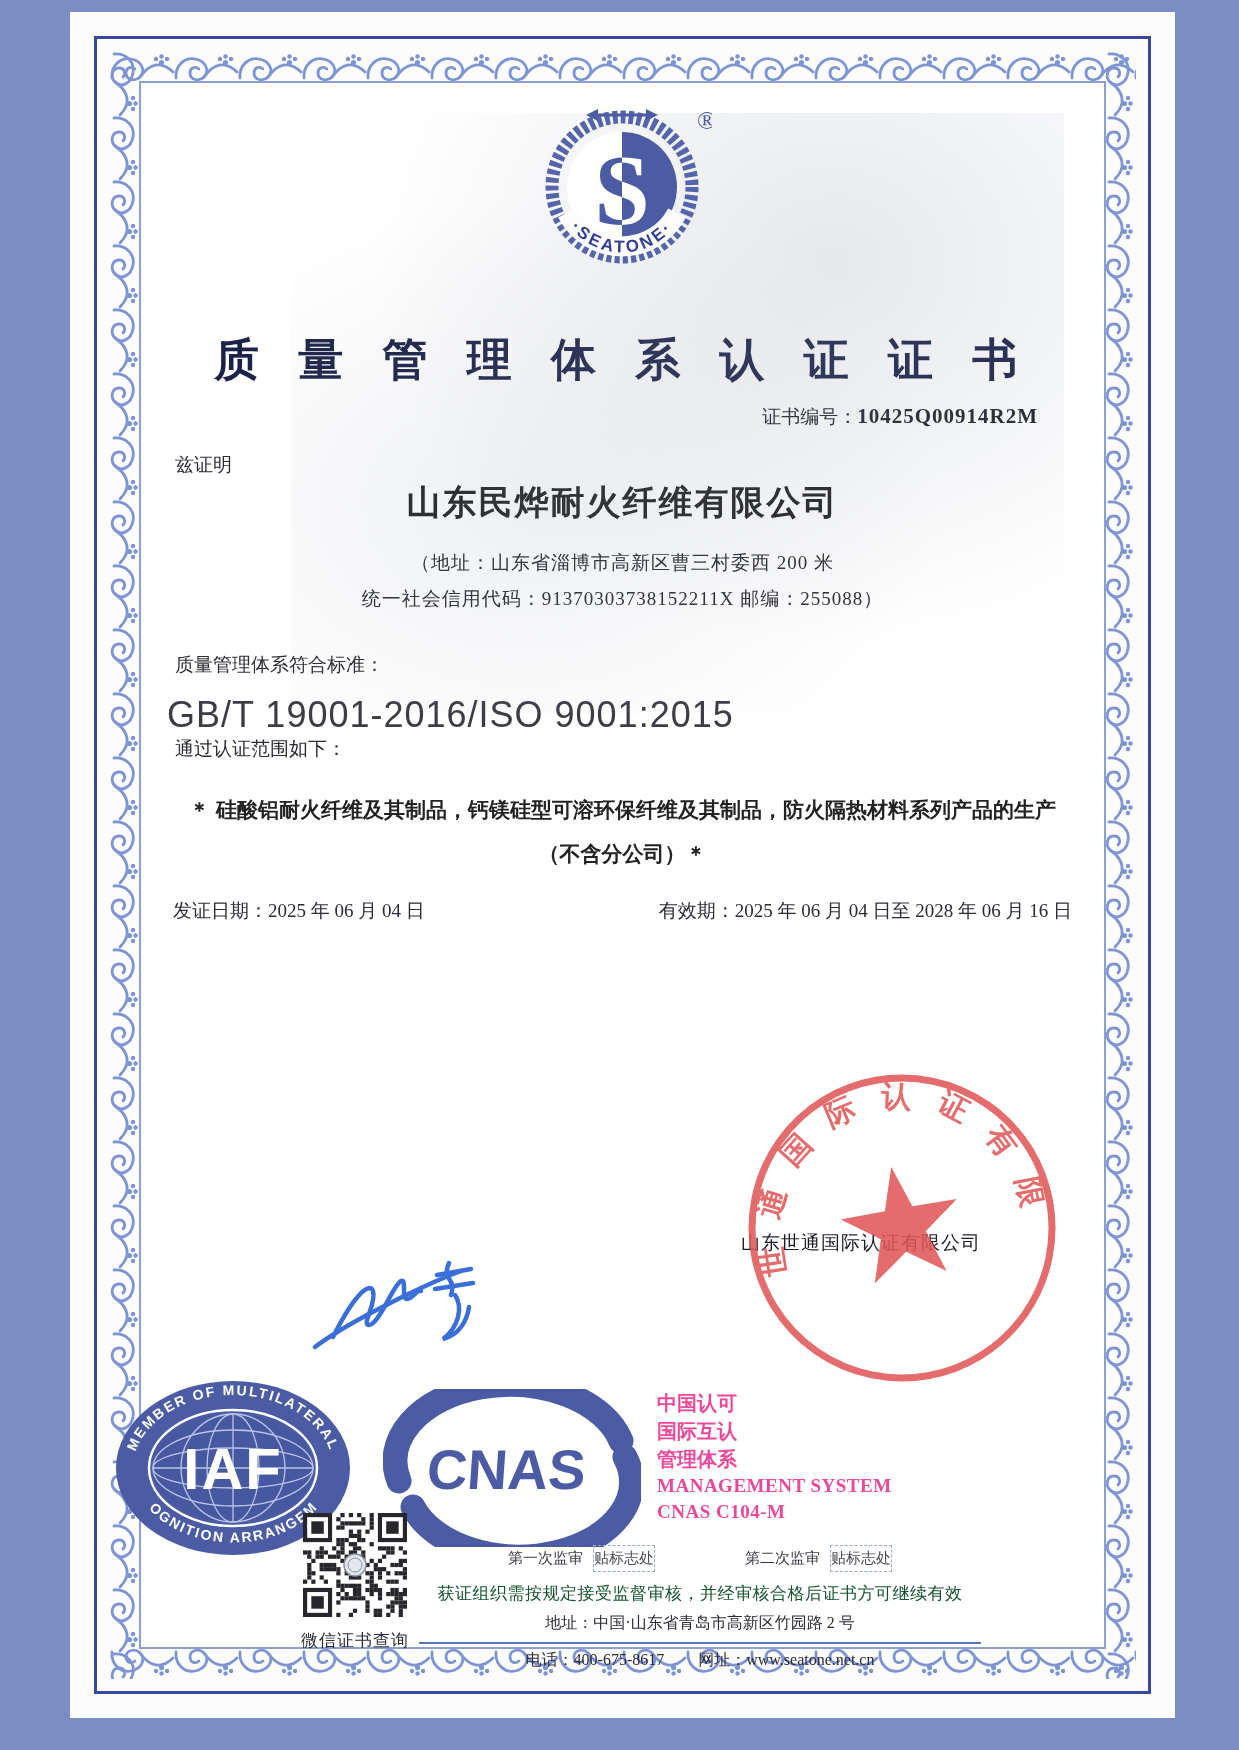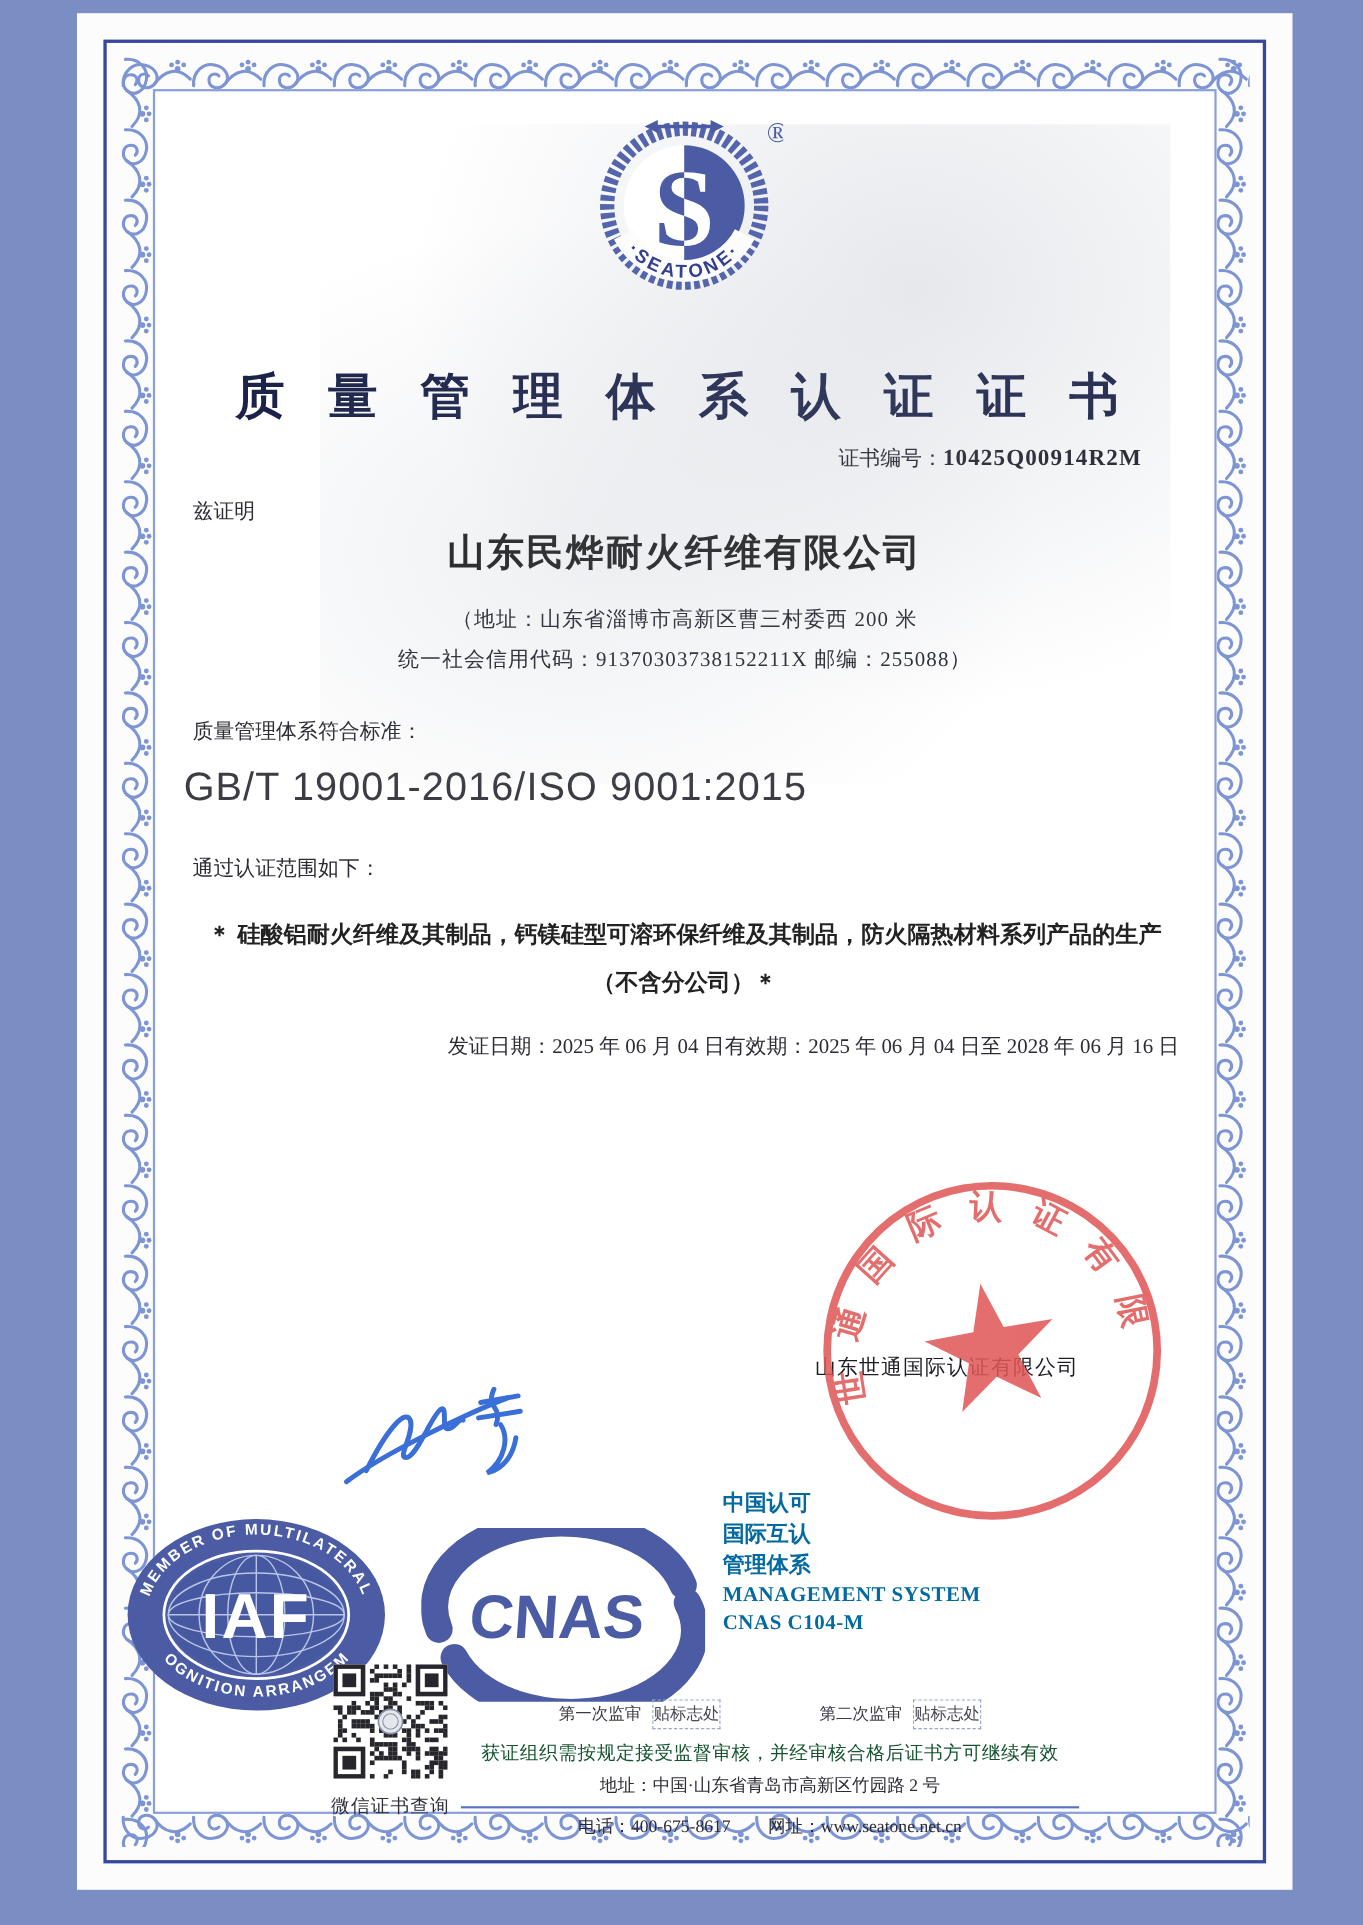--- a/index.html
+++ b/index.html
@@ -31,34 +31,34 @@
            letter-spacing:14px; color:#1c2349; }
   .certno-row { text-align:right; margin-top:14px; padding-right:40px; font-size:19px; color:#24242e;}
   .certno-row b { font-size:21px; letter-spacing:1px; }
   .certify { margin-top:22px; font-size:19px; padding-left:8px; }
   .company { text-align:center; margin-top:2px; font-size:34px; font-weight:bold; letter-spacing:2px; color:#222; }
   .addr { text-align:center; font-size:19px; letter-spacing:1px; color:#2b2b33; }
   .addr1 { margin-top:24px; }
   .addr2 { margin-top:10px; }
   .std-label { margin-top:40px; font-size:19px; padding-left:8px; }
   .standard { margin-top:16px; font-size:36px; color:#3c3c44; letter-spacing:1px; }
-  .scope-label { margin-top:40px; font-size:19px; padding-left:8px; }
+  .scope-label { font-size:19px; padding-left:8px; }
   .scope { text-align:center; margin:26px auto 0; font-size:21px; font-weight:bold;
            line-height:44px; width:98%; color:#222; }
   .notes { margin-top:64px; font-size:17px; line-height:51px; text-align:justify; color:#33333d; }
-  .dates-row { display:flex; justify-content:flex-end; margin-top:22px; font-size:19px; padding:0 6px; }
+  .dates-row { display:flex; justify-content:space-between; margin-top:22px; font-size:19px; padding:0 6px; }
   .sign-label { margin-top:28px; font-size:19px; padding-left:8px; }
 
   .issuer { position:absolute; left:600px; top:1147px; font-size:19px; letter-spacing:1px; color:#1d1d26; z-index:2; }
   .signature { position:absolute; left:168px; top:1158px; z-index:3; }
   .stamp { position:absolute; left:593px; top:973px; z-index:4; }
 
   .iaf-logo { position:absolute; left:-28px; top:1296px; }
   .cnas-logo { position:absolute; left:242px; top:1306px; }
-  .cnas-text { position:absolute; left:516px; top:1270px; color:#0369a1; }
+  .cnas-text { position:absolute; left:516px; top:1306px; color:#ec4899; }
   .cnas-text .zh { font-size:20px; font-weight:bold; line-height:28px; }
   .cnas-text .en { font-size:19px; font-weight:bold; line-height:26px; letter-spacing:.5px; }
   .qr-wrap { position:absolute; left:160px; top:1430px; width:108px; text-align:center; }
   .qr-caption { margin-top:8px; font-size:17px; letter-spacing:1px; color:#2e2e38; }
 
   .footer-block { position:absolute; left:278px; top:1462px; width:562px; text-align:center; }
   .audit-row { display:flex; justify-content:center; align-items:center; gap:10px; font-size:15px; color:#3a3a44; }
   .sticker-box { border:1px dashed #9aa7cc; padding:3px 0; font-size:15px; color:#4a4a55; }
   .notice { margin-top:10px; font-size:17px; color:#14532d; letter-spacing:.5px; }
   .org-address { margin-top:8px; font-size:16px; }

